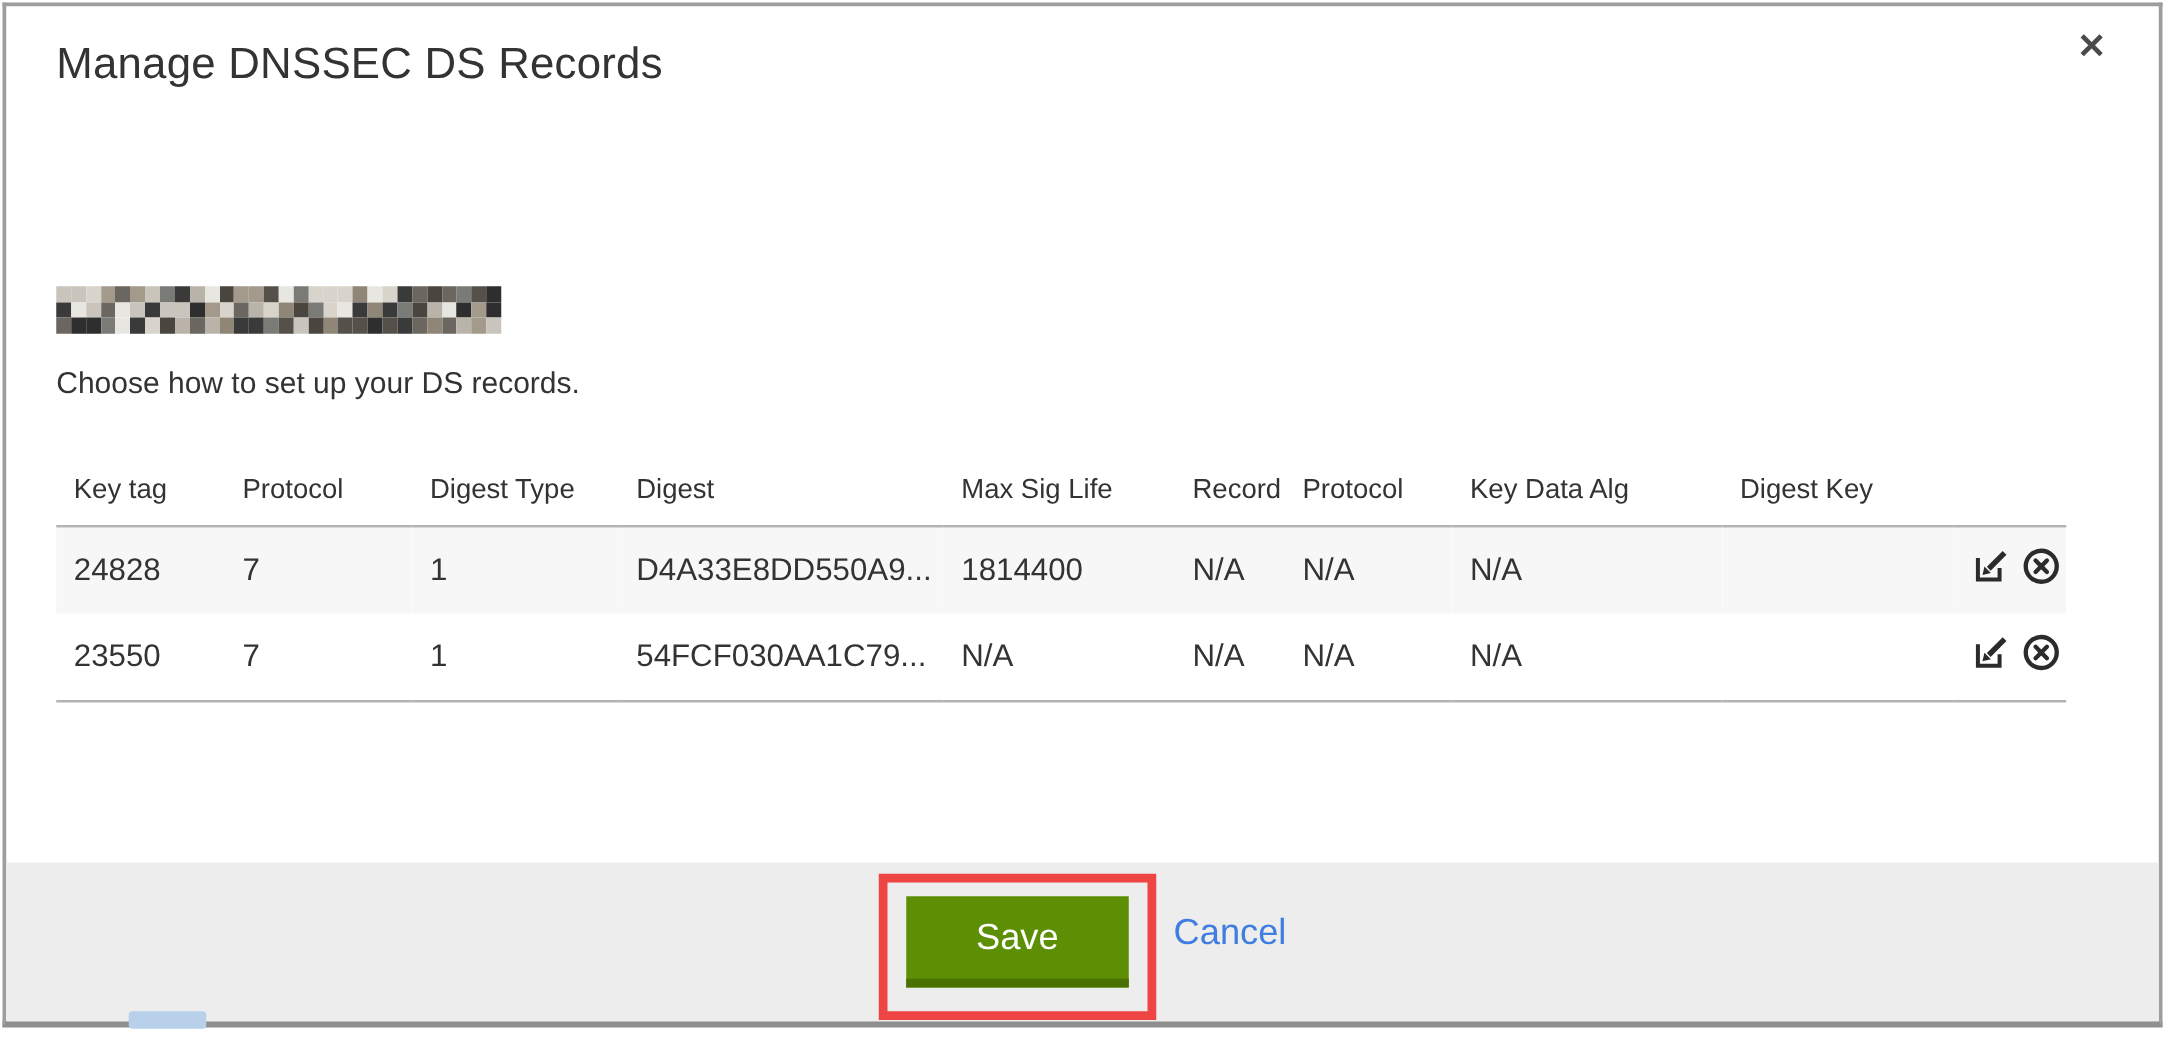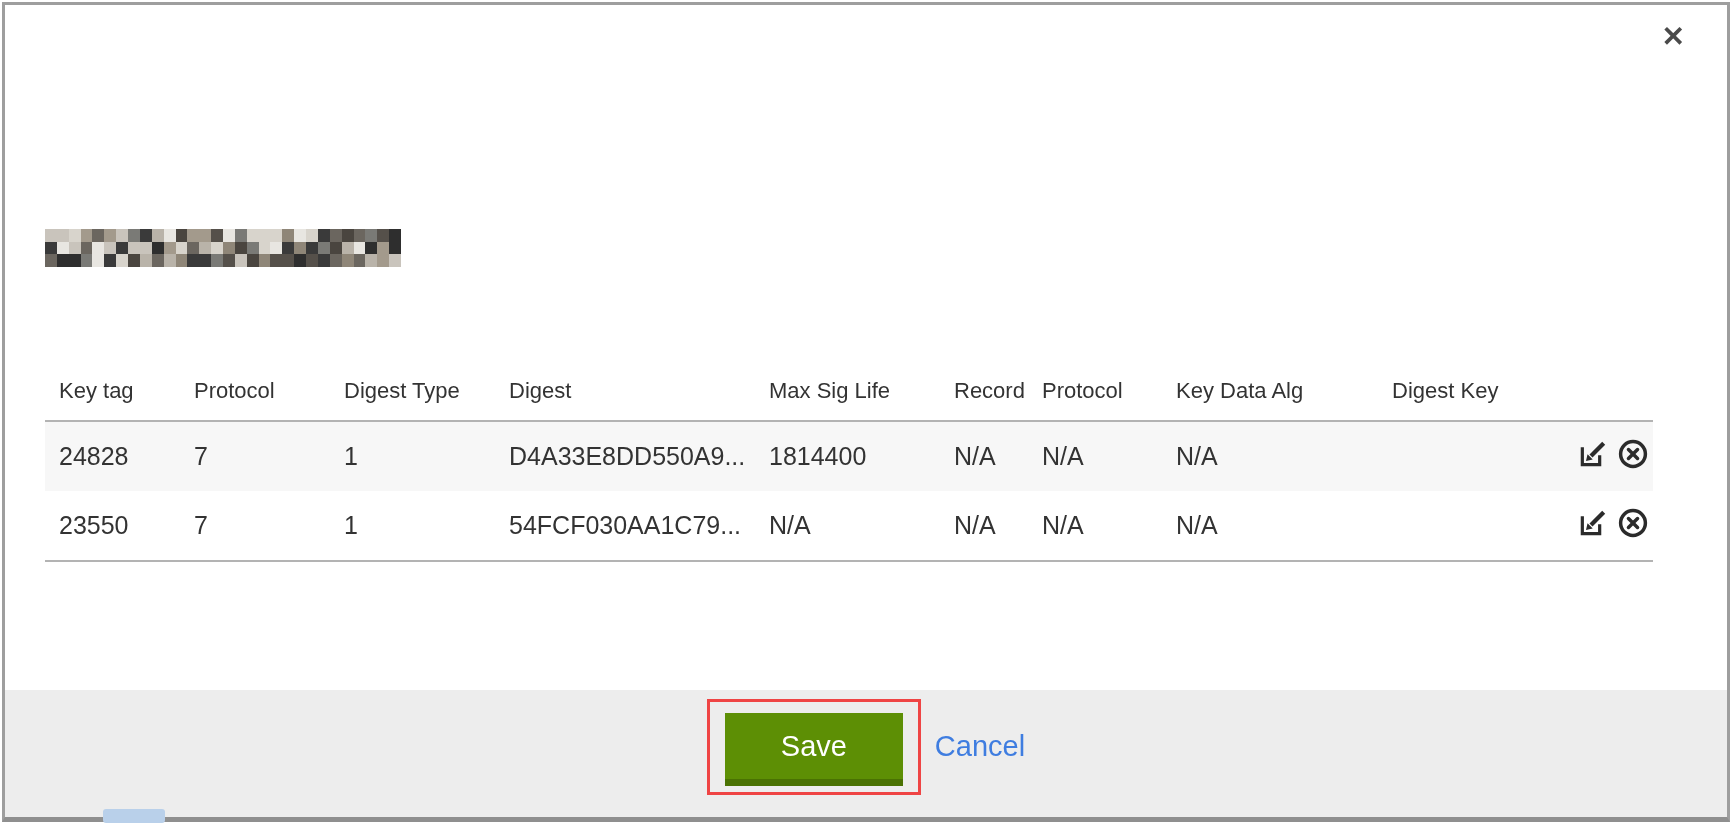--- a/index.html
+++ b/index.html
@@ -99,22 +99,22 @@
     position: absolute;
     left: 0; right: 0; bottom: 0;
     height: 127px;
     background: #ededed;
     display: flex;
     justify-content: center;
     align-items: flex-start;
   }
   .annotation-box {
     margin-top: 9px;
-    border: 3px solid #ef4444;
-    padding: 11px 15px 6px 15px;
+    border: 7px solid #ef4444;
+    padding: 11px 15px 19px 15px;
     display: inline-block;
   }
   .save-btn {
     width: 178px;
     height: 73px;
     background: #5d8f05;
     border: none;
     border-bottom: 7px solid #4a7203;
     color: #ffffff;
     font-size: 29px;
@@ -135,20 +135,21 @@
     width: 62px; height: 14px;
     background: #b9d0ea;
     border-radius: 3px;
   }
 </style>
 </head>
 <body>
 
 <div class="modal">
 
+  <h1 class="modal-title">Manage DNSSEC DS Records</h1>
 
   <span class="close-btn">✕</span>
 
   <div class="redacted-domain">
       <span style="background: rgb(201, 196, 188);"></span>
       <span style="background: rgb(201, 196, 188);"></span>
       <span style="background: rgb(216, 212, 204);"></span>
       <span style="background: rgb(163, 154, 140);"></span>
       <span style="background: rgb(107, 102, 95);"></span>
       <span style="background: rgb(163, 154, 140);"></span>
@@ -231,20 +232,21 @@
       <span style="background: rgb(85, 80, 74);"></span>
       <span style="background: rgb(58, 58, 58);"></span>
       <span style="background: rgb(107, 102, 95);"></span>
       <span style="background: rgb(143, 134, 120);"></span>
       <span style="background: rgb(107, 102, 95);"></span>
       <span style="background: rgb(185, 179, 169);"></span>
       <span style="background: rgb(163, 154, 140);"></span>
       <span style="background: rgb(201, 196, 188);"></span>
     </div>
 
+  <div class="instruction">Choose how to set up your DS records.</div>
 
   <table class="ds-table">
     <colgroup>
       <col style="width:135px">
         <col style="width:150px">
         <col style="width:165px">
       <col style="width:260px">
         <col style="width:185px">
         <col style="width:88px">
       <col style="width:134px">

